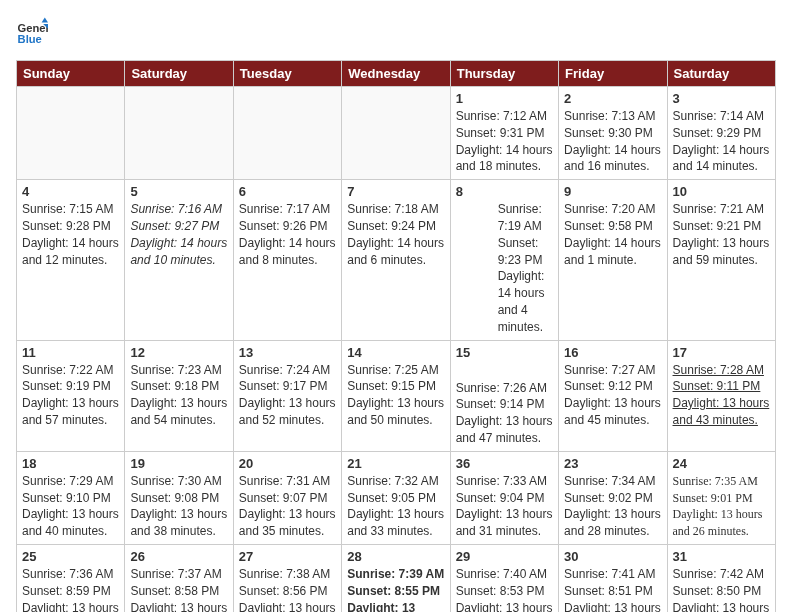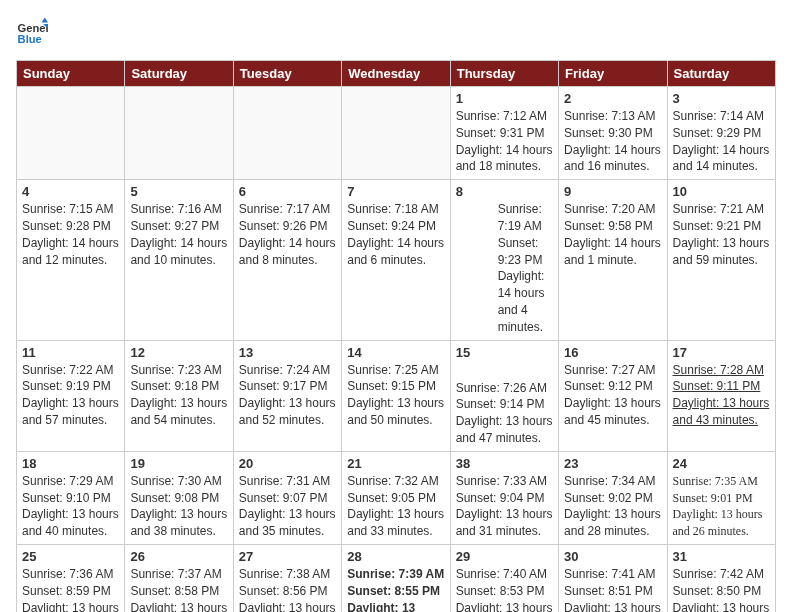--- a/index.html
+++ b/index.html
@@ -132,21 +132,21 @@
       <tr>
         <td>
           <span class="day-number">4</span>
           <div class="day-detail" style="white-space: pre-line;">Sunrise: 7:15 AM
 Sunset: 9:28 PM
 Daylight: 14 hours
 and 12 minutes.</div>
         </td>
         <td>
           <span class="day-number">5</span>
-          <div class="day-detail" style="white-space: pre-line;">Sunrise: 7:16 AM
+          <div class="day-detail" style="white-space: pre-line; font-style: italic;">Sunrise: 7:16 AM
 Sunset: 9:27 PM
 Daylight: 14 hours
 and 10 minutes.</div>
         </td>
         <td>
           <span class="day-number">6</span>
           <div class="day-detail" style="white-space: pre-line;">Sunrise: 7:17 AM
 Sunset: 9:26 PM
 Daylight: 14 hours
 and 8 minutes.</div>
@@ -254,21 +254,21 @@
 and 35 minutes.</div>
         </td>
         <td>
           <span class="day-number">21</span>
           <div class="day-detail" style="white-space: pre-line;">Sunrise: 7:32 AM
 Sunset: 9:05 PM
 Daylight: 13 hours
 and 33 minutes.</div>
         </td>
         <td>
-          <span class="day-number">38</span>
+          <span class="day-number">36</span>
           <div class="day-detail" style="white-space: pre-line;">Sunrise: 7:33 AM
 Sunset: 9:04 PM
 Daylight: 13 hours
 and 31 minutes.</div>
         </td>
         <td>
           <span class="day-number">23</span>
           <div class="day-detail" style="white-space: pre-line;">Sunrise: 7:34 AM
 Sunset: 9:02 PM
 Daylight: 13 hours

